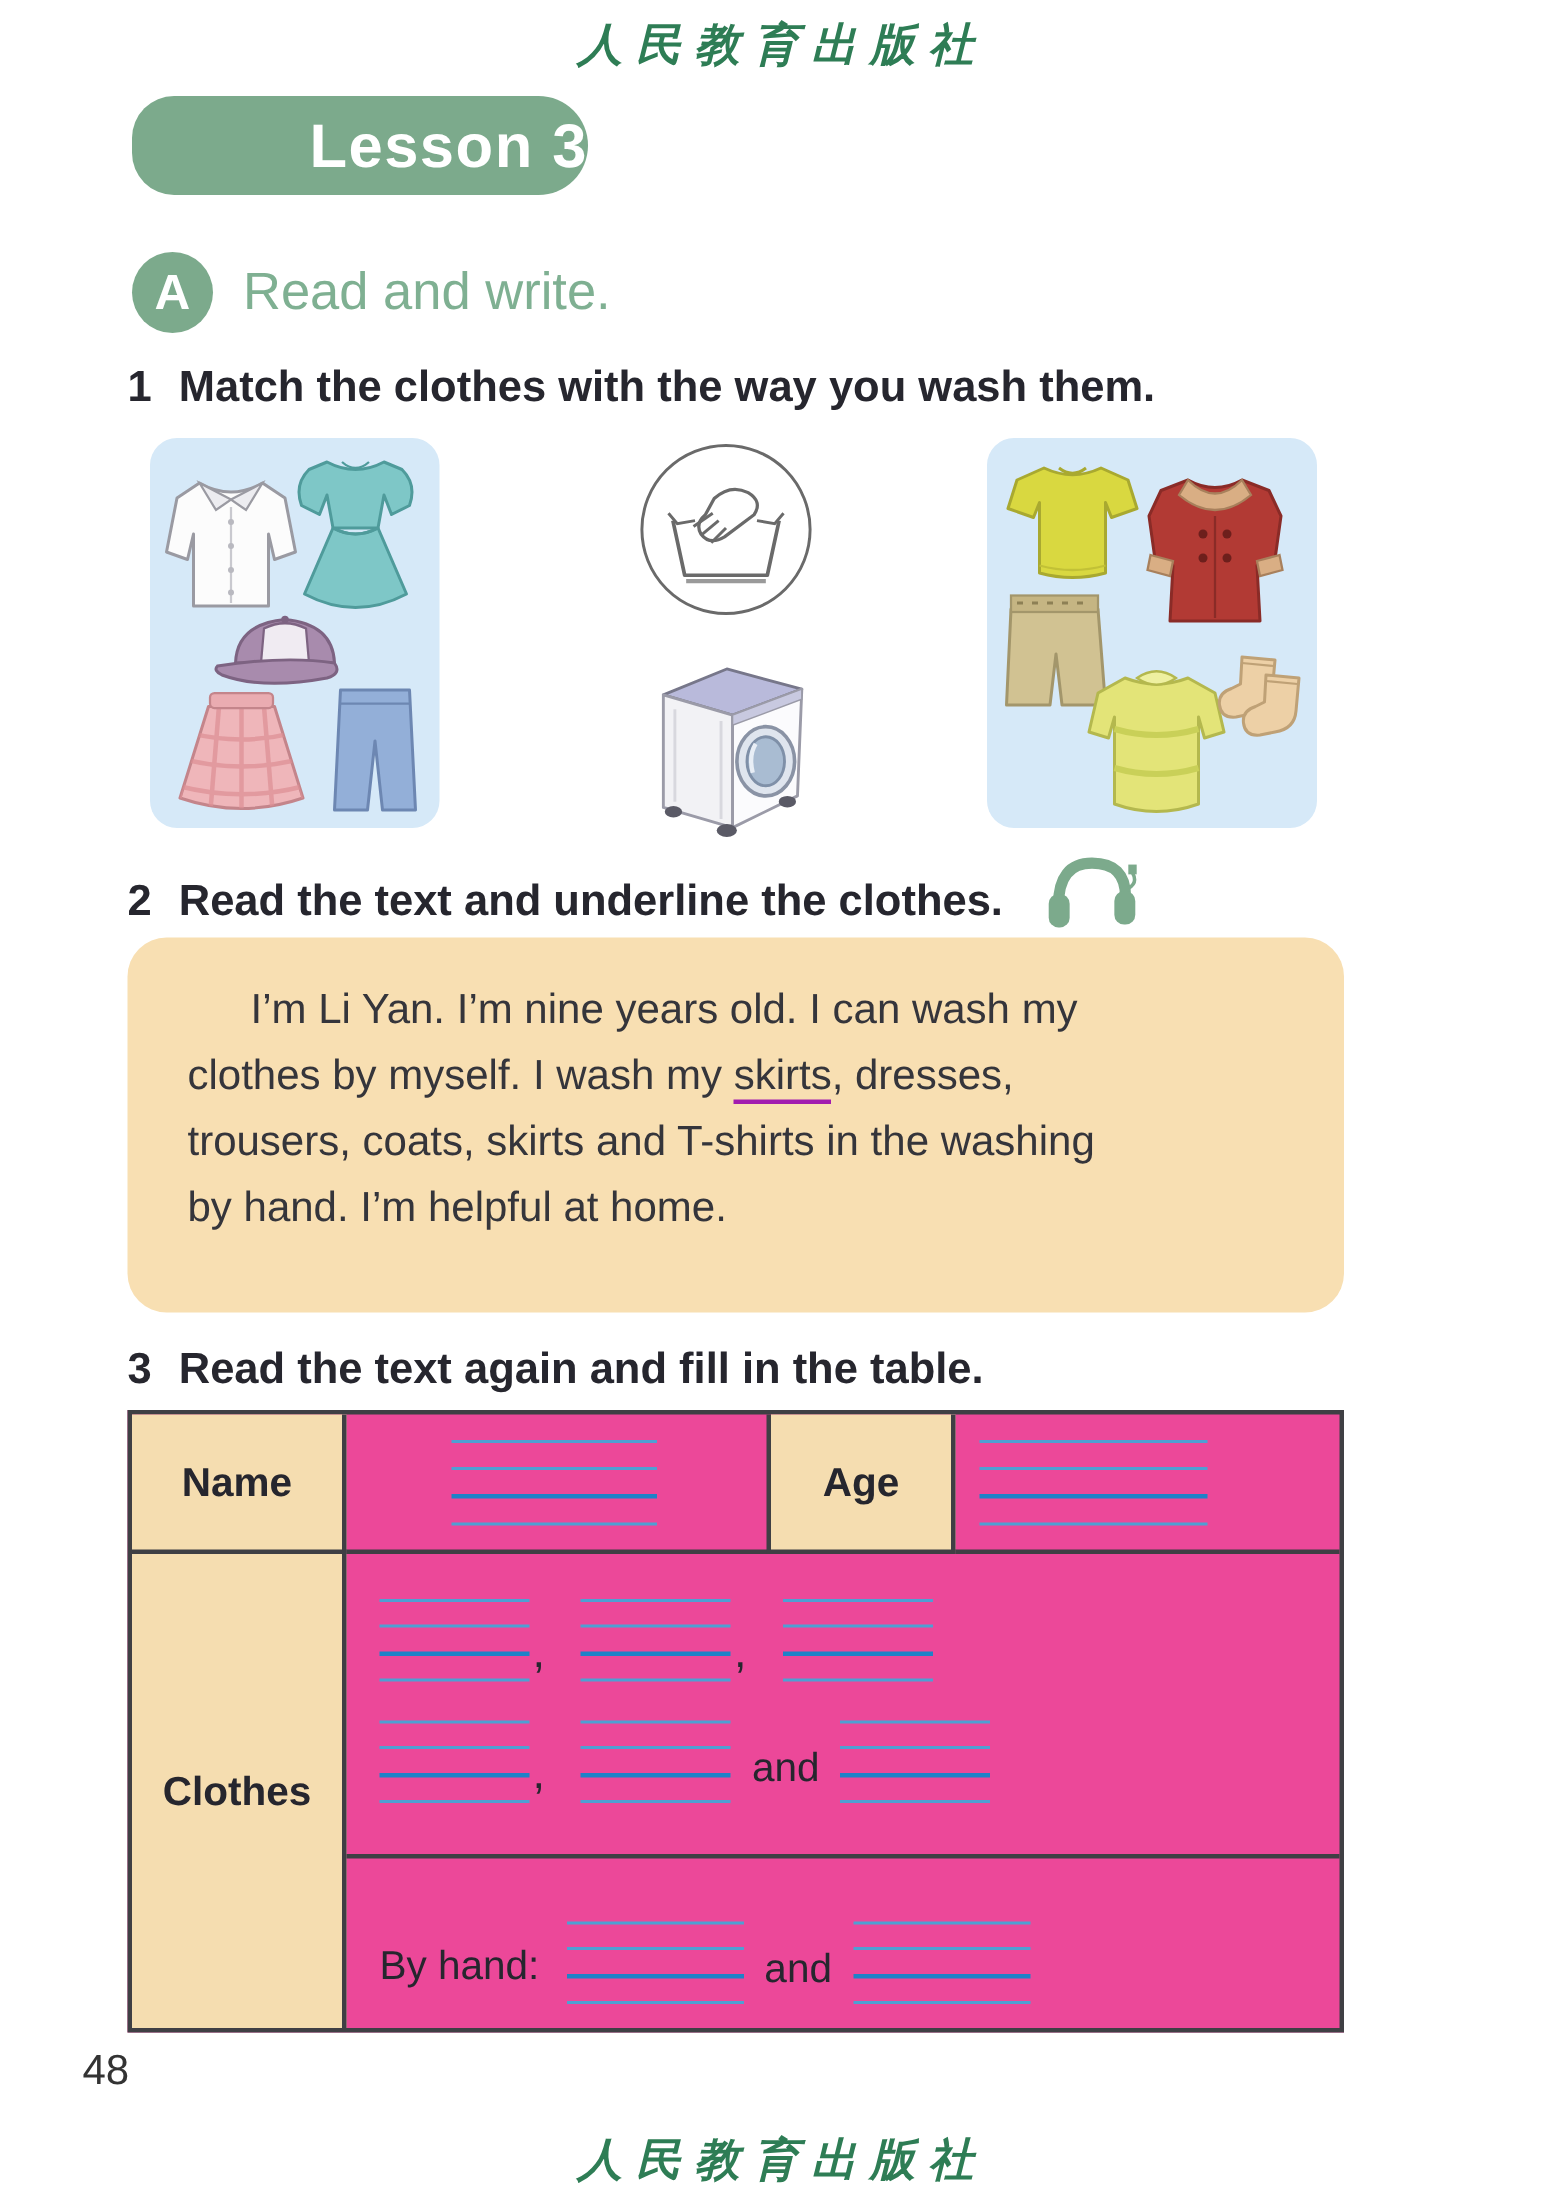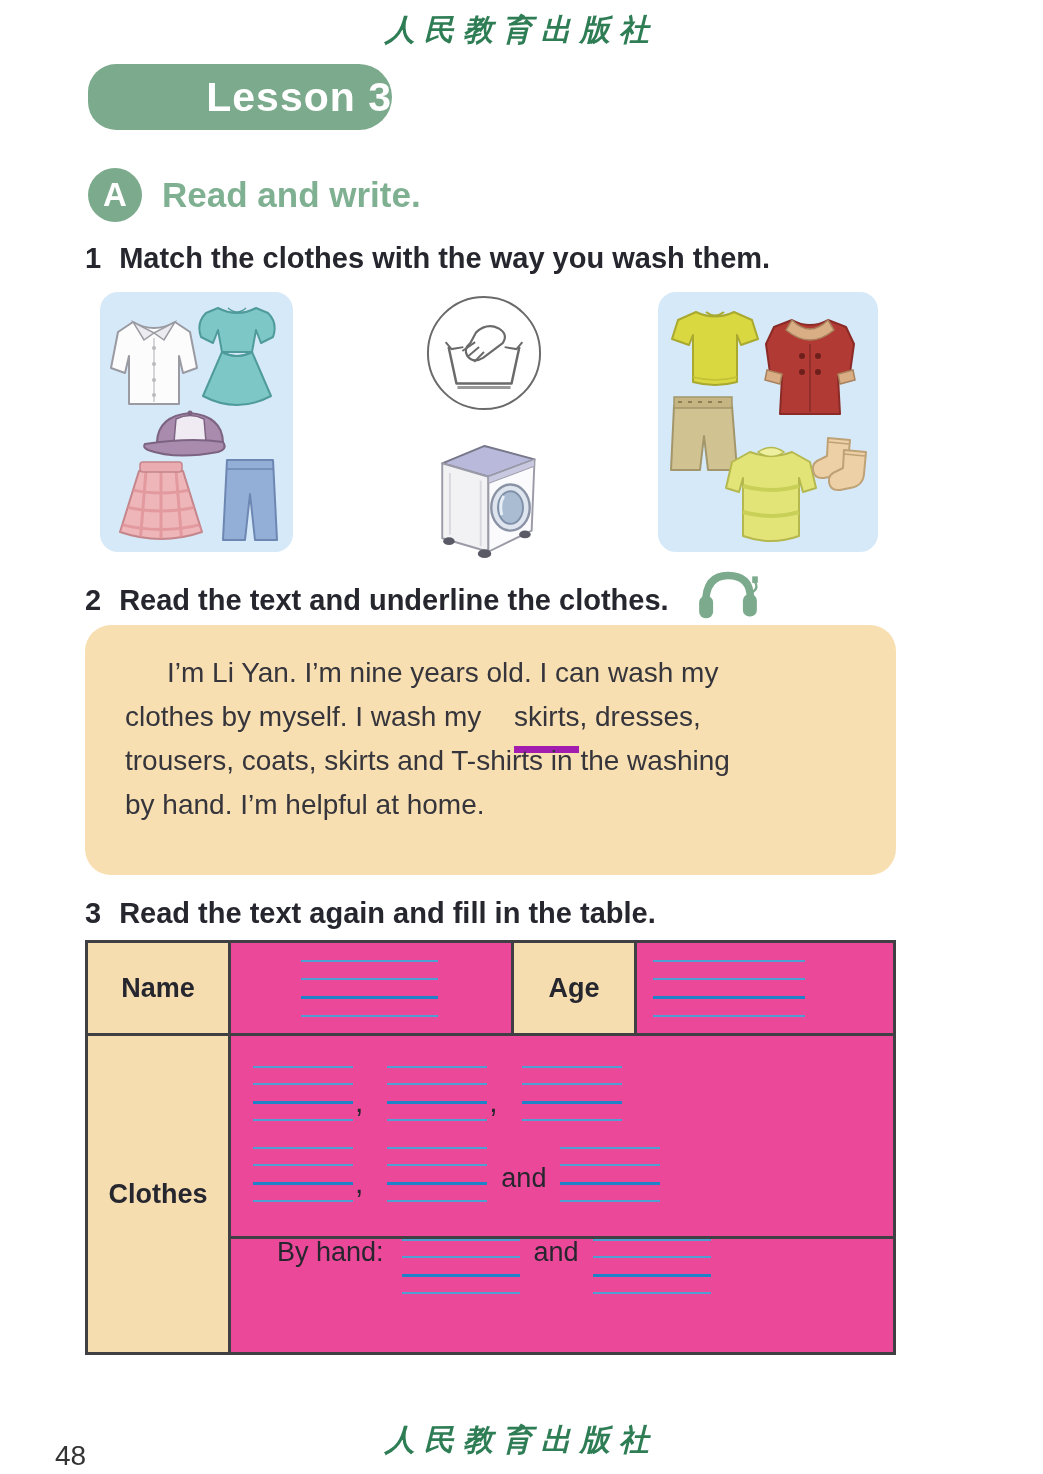--- a/index.html
+++ b/index.html
@@ -23,21 +23,21 @@
     display:flex; align-items:center; justify-content:flex-end;
     color:#ffffff; font-size:41px; font-weight:bold; letter-spacing:1px;
   }
   
   .section-a { position:absolute; left:88px; top:168px; display:flex; align-items:center; gap:20px; }
   .a-circle {
     width:54px; height:54px; border-radius:50%; background:#7caa8c;
     display:flex; align-items:center; justify-content:center;
     color:#ffffff; font-size:33px; font-weight:bold;
   }
-  .a-title { color:#7fb092; font-size:35px;font-weight:bold; }
+  .a-title { color:#7fb092; font-size:35px; }
   
   .activity { position:absolute; left:85px; display:flex; gap:18px; align-items:flex-start;
               font-size:29px; font-weight:bold; color:#26262e; }
   .activity.one { top:242px; }
   .activity.two { top:572px; align-items:center; }
   .activity.three { top:897px; }
   .hp-icon { margin-left:10px; margin-top:-4px; }
   
   .img-box { position:absolute; background:#d6e9f8; border-radius:18px; }
   .img-box.left  { left:100px; top:292px; width:193px; height:260px; }
@@ -46,56 +46,56 @@
   .mid-icon.handwash { left:424px; top:293px; }
   .mid-icon.machine  { left:423px; top:428px; }
   
   .passage {
     position:absolute; left:85px; top:625px; width:811px; height:250px;
     background:#f8dfb2; border-radius:26px; padding:26px 40px 0 40px;
     font-size:28px; line-height:44px; color:#35353b;
   }
   .p-line { white-space:nowrap; }
   .p-line.first { text-indent:42px; }
-  .ul-word { border-bottom:7px solid #a21caf; padding-bottom:14px;margin-left:25px; }
+  .ul-word { border-bottom:3px solid #a21caf; padding-bottom:1px; }
   
   .fill-table {
     position:absolute; left:85px; top:940px; width:811px;
     border:3px solid #3f3f44; display:grid;
     grid-template-columns:143px 283px 123px 1fr;
     grid-template-rows:93px 203px 113px;
     background:#ec4899;
   }
   .cell { position:relative; }
   .b-r { border-right:3px solid #3f3f44; }
   .b-b { border-bottom:3px solid #3f3f44; }
   .th {
     background:#f5ddb0; display:flex; align-items:center; justify-content:center;
     font-size:27px; font-weight:bold; color:#26262e;
   }
   .clothes-th { grid-row:2 / 4; grid-column:1; }
   .machine-cell { grid-column:2 / 5; grid-row:2; padding:14px 0 0 22px; }
-  .byhand-cell  { grid-column:2 / 5; grid-row:3; display:flex; align-items:flex-start; padding:0 0 16px 22px;margin-left:24px; }
+  .byhand-cell  { grid-column:2 / 5; grid-row:3; display:flex; align-items:flex-end; padding:0 0 16px 22px; }
   .blank-cell { display:flex; align-items:center; }
   .blank-cell.name-v { padding-left:70px; }
   .blank-cell.age-v  { padding-left:16px; }
   
   .wl { display:flex; flex-direction:column; justify-content:space-between; height:57px; }
   .wl i { display:block; height:2px; background:#4f9fd3; }
   .wl i:nth-child(3) { background:#1e82c8; height:3px; }
   .wl.w137 { width:137px; } .wl.w152 { width:152px; }
   .wl.w100 { width:100px; height:55px; } .wl.w118 { width:118px; height:55px; }
   .machine-label { font-size:27px; color:#26262e; }
   .blank-row { display:flex; align-items:flex-end; margin-top:16px; }
   .blank-row.second { margin-top:26px; }
   .comma { font-size:30px; color:#26262e; margin:0 4px 4px 2px; line-height:1; }
   .and-word { font-size:27px; color:#26262e; margin:0 14px 10px 14px; line-height:1; } .gap20 { width:20px; }
   .byhand-label { font-size:27px; color:#26262e; margin:0 18px 12px 0; line-height:1; }
   
-  .page-num { position:absolute; left:55px; top:1440px; font-size:28px; color:#333; }
+  .page-num { position:absolute; left:55px; top:1364px; font-size:28px; color:#333; }
 </style>
 </head>
 <body>
 
 <div class="page">
 
   <div class="calli top">人民教育出版社</div>
 
   <div class="lesson-badge">
     <span>Lesson 3</span>

